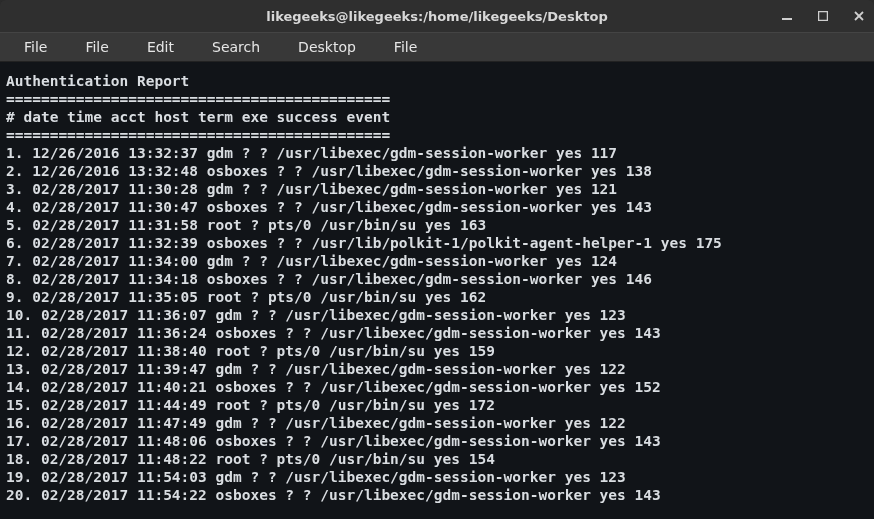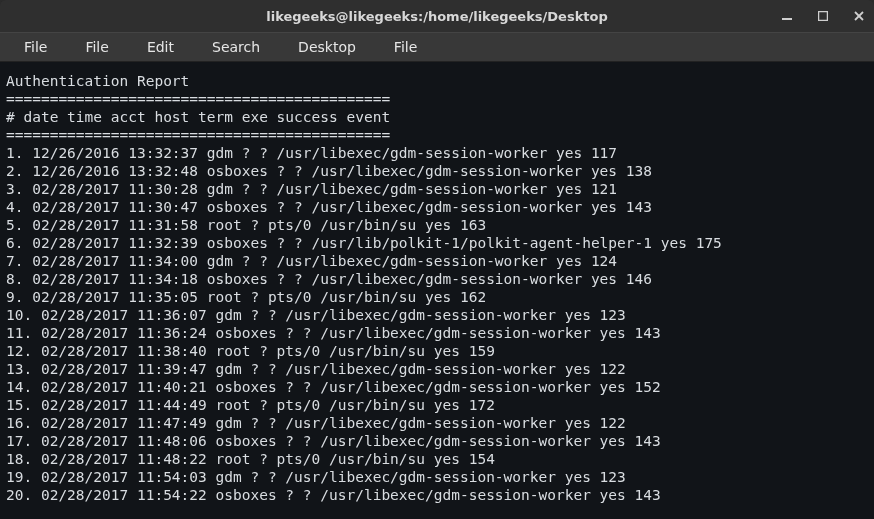--- a/index.html
+++ b/index.html
@@ -75,20 +75,21 @@
   .terminal {
     flex: 1;
     background: #111418;
     color: #d9dde1;
     font-family: "DejaVu Sans Mono", "Liberation Mono", monospace;
     font-size: 14.5px;
     line-height: 18px;
     padding: 10px 6px 6px 6px;
     white-space: pre;
     overflow: hidden;
+    font-weight: bold;
   }
   .terminal-line {
     white-space: pre;
   }
 </style>
 </head>
 <body>
 
 <div class="window">
 

